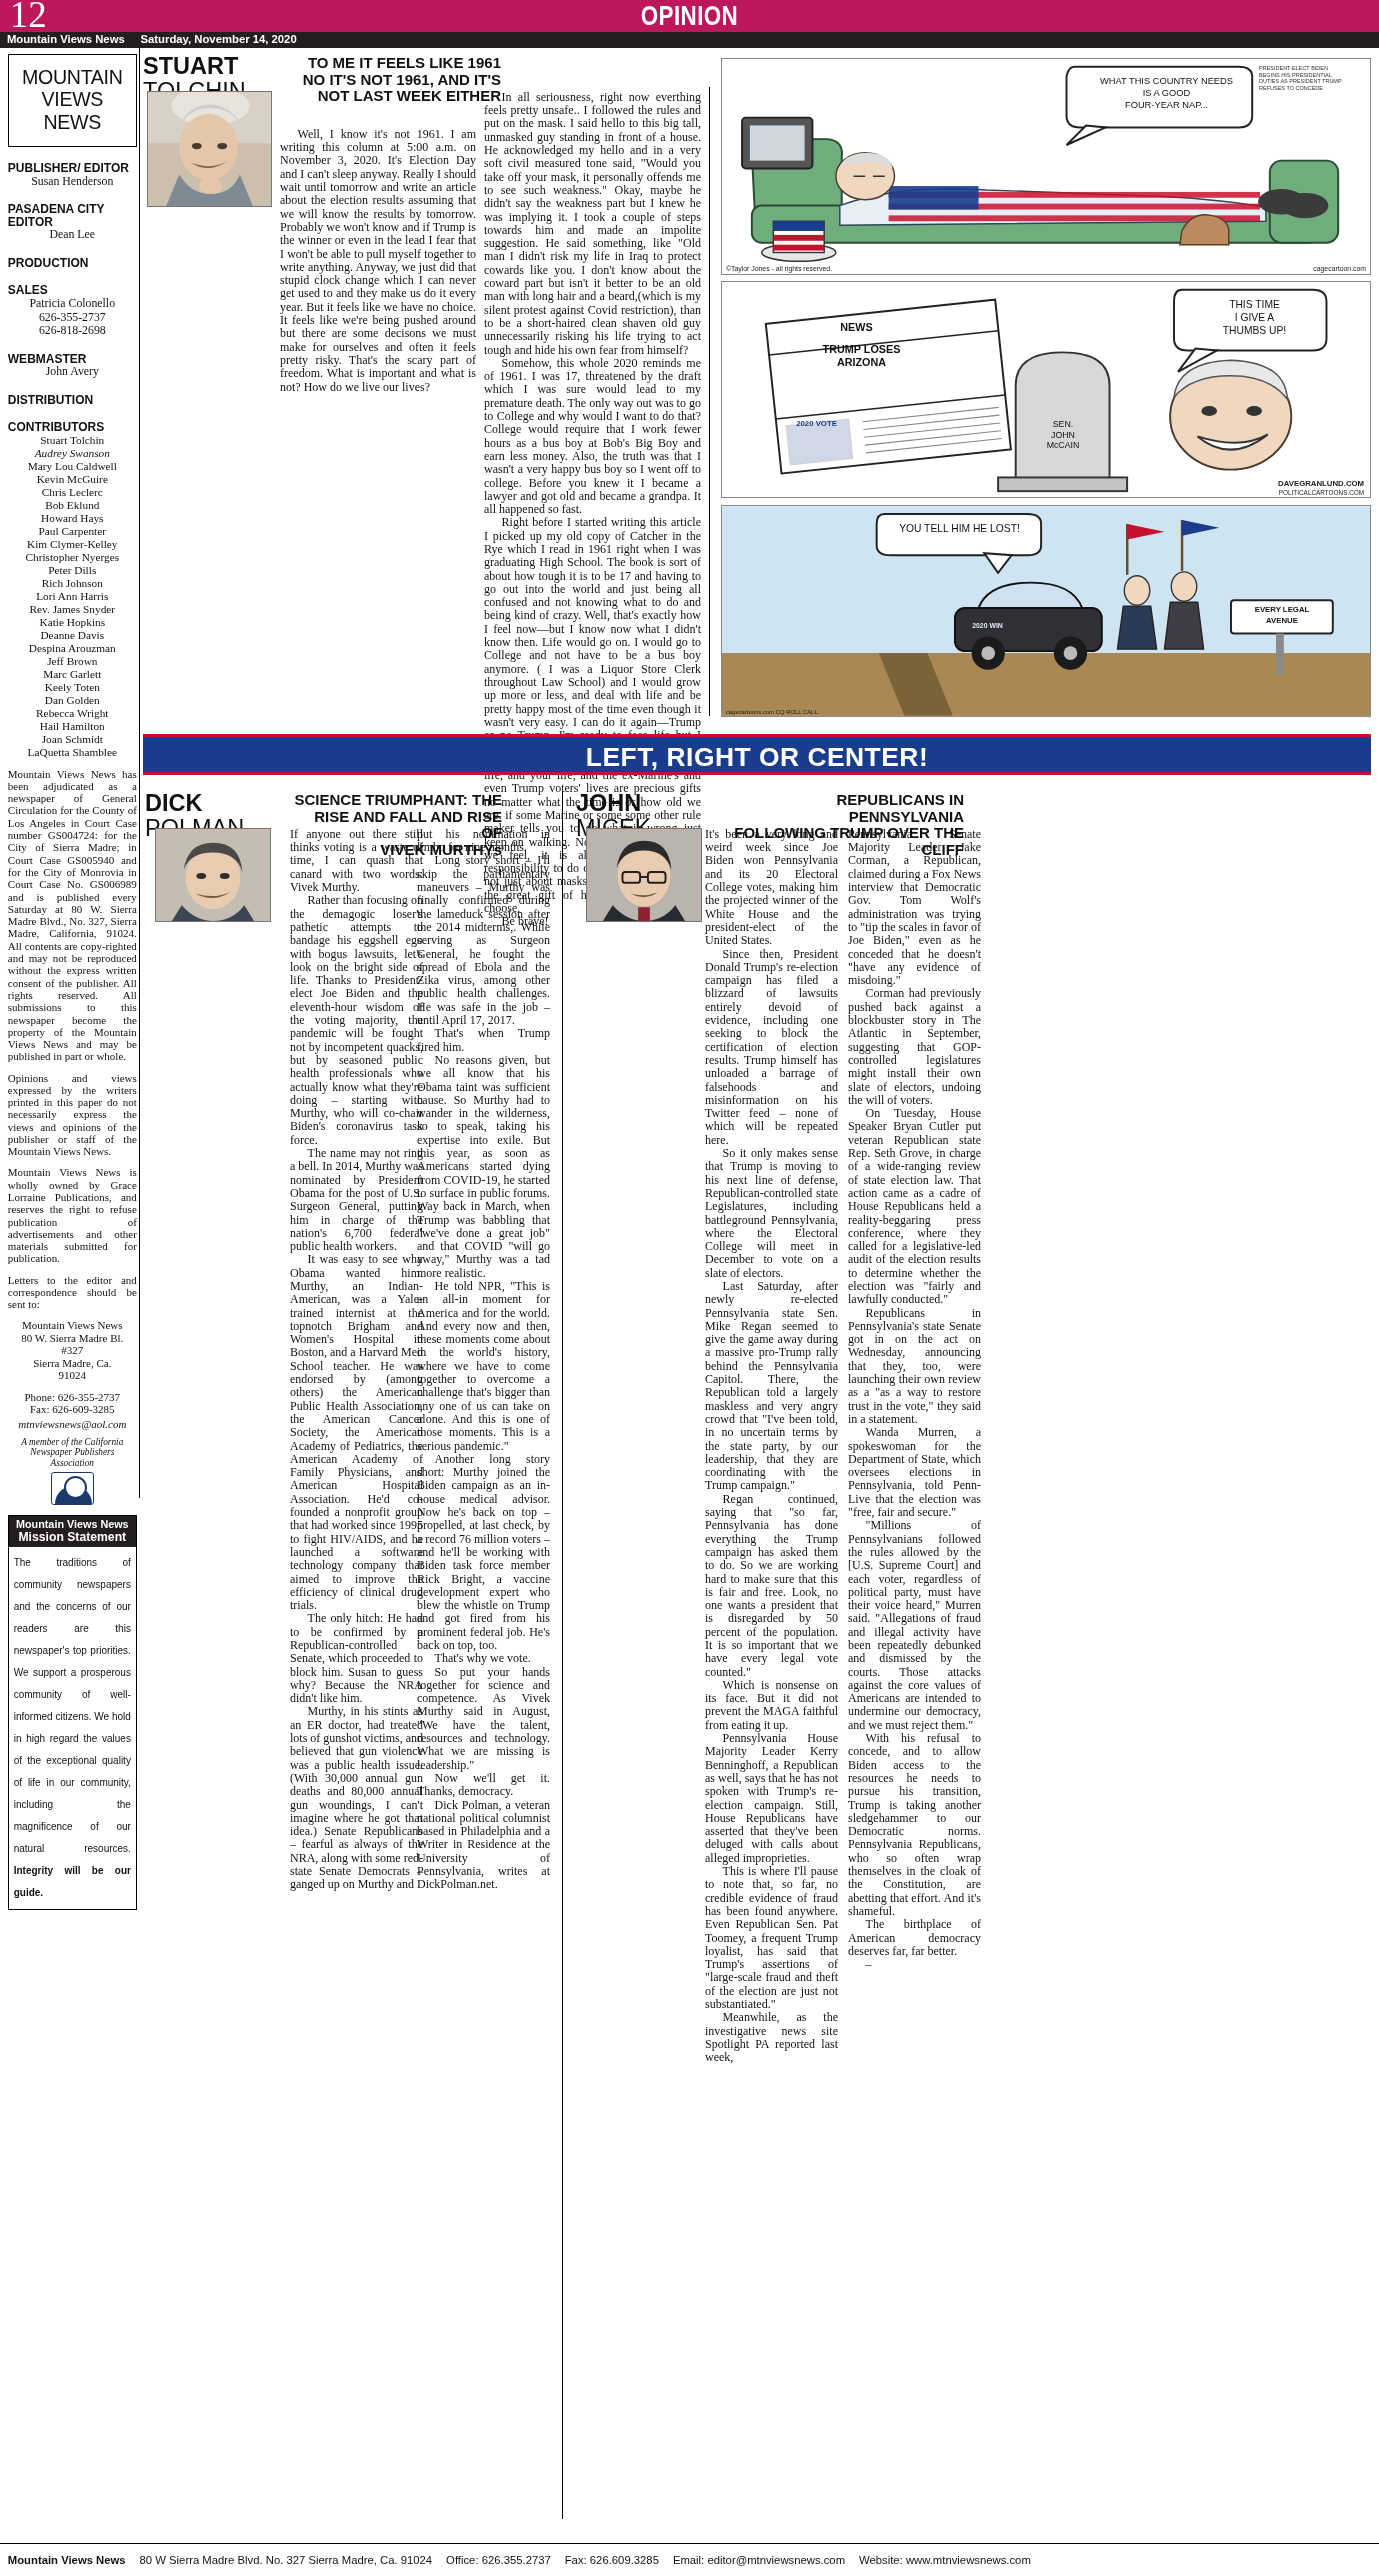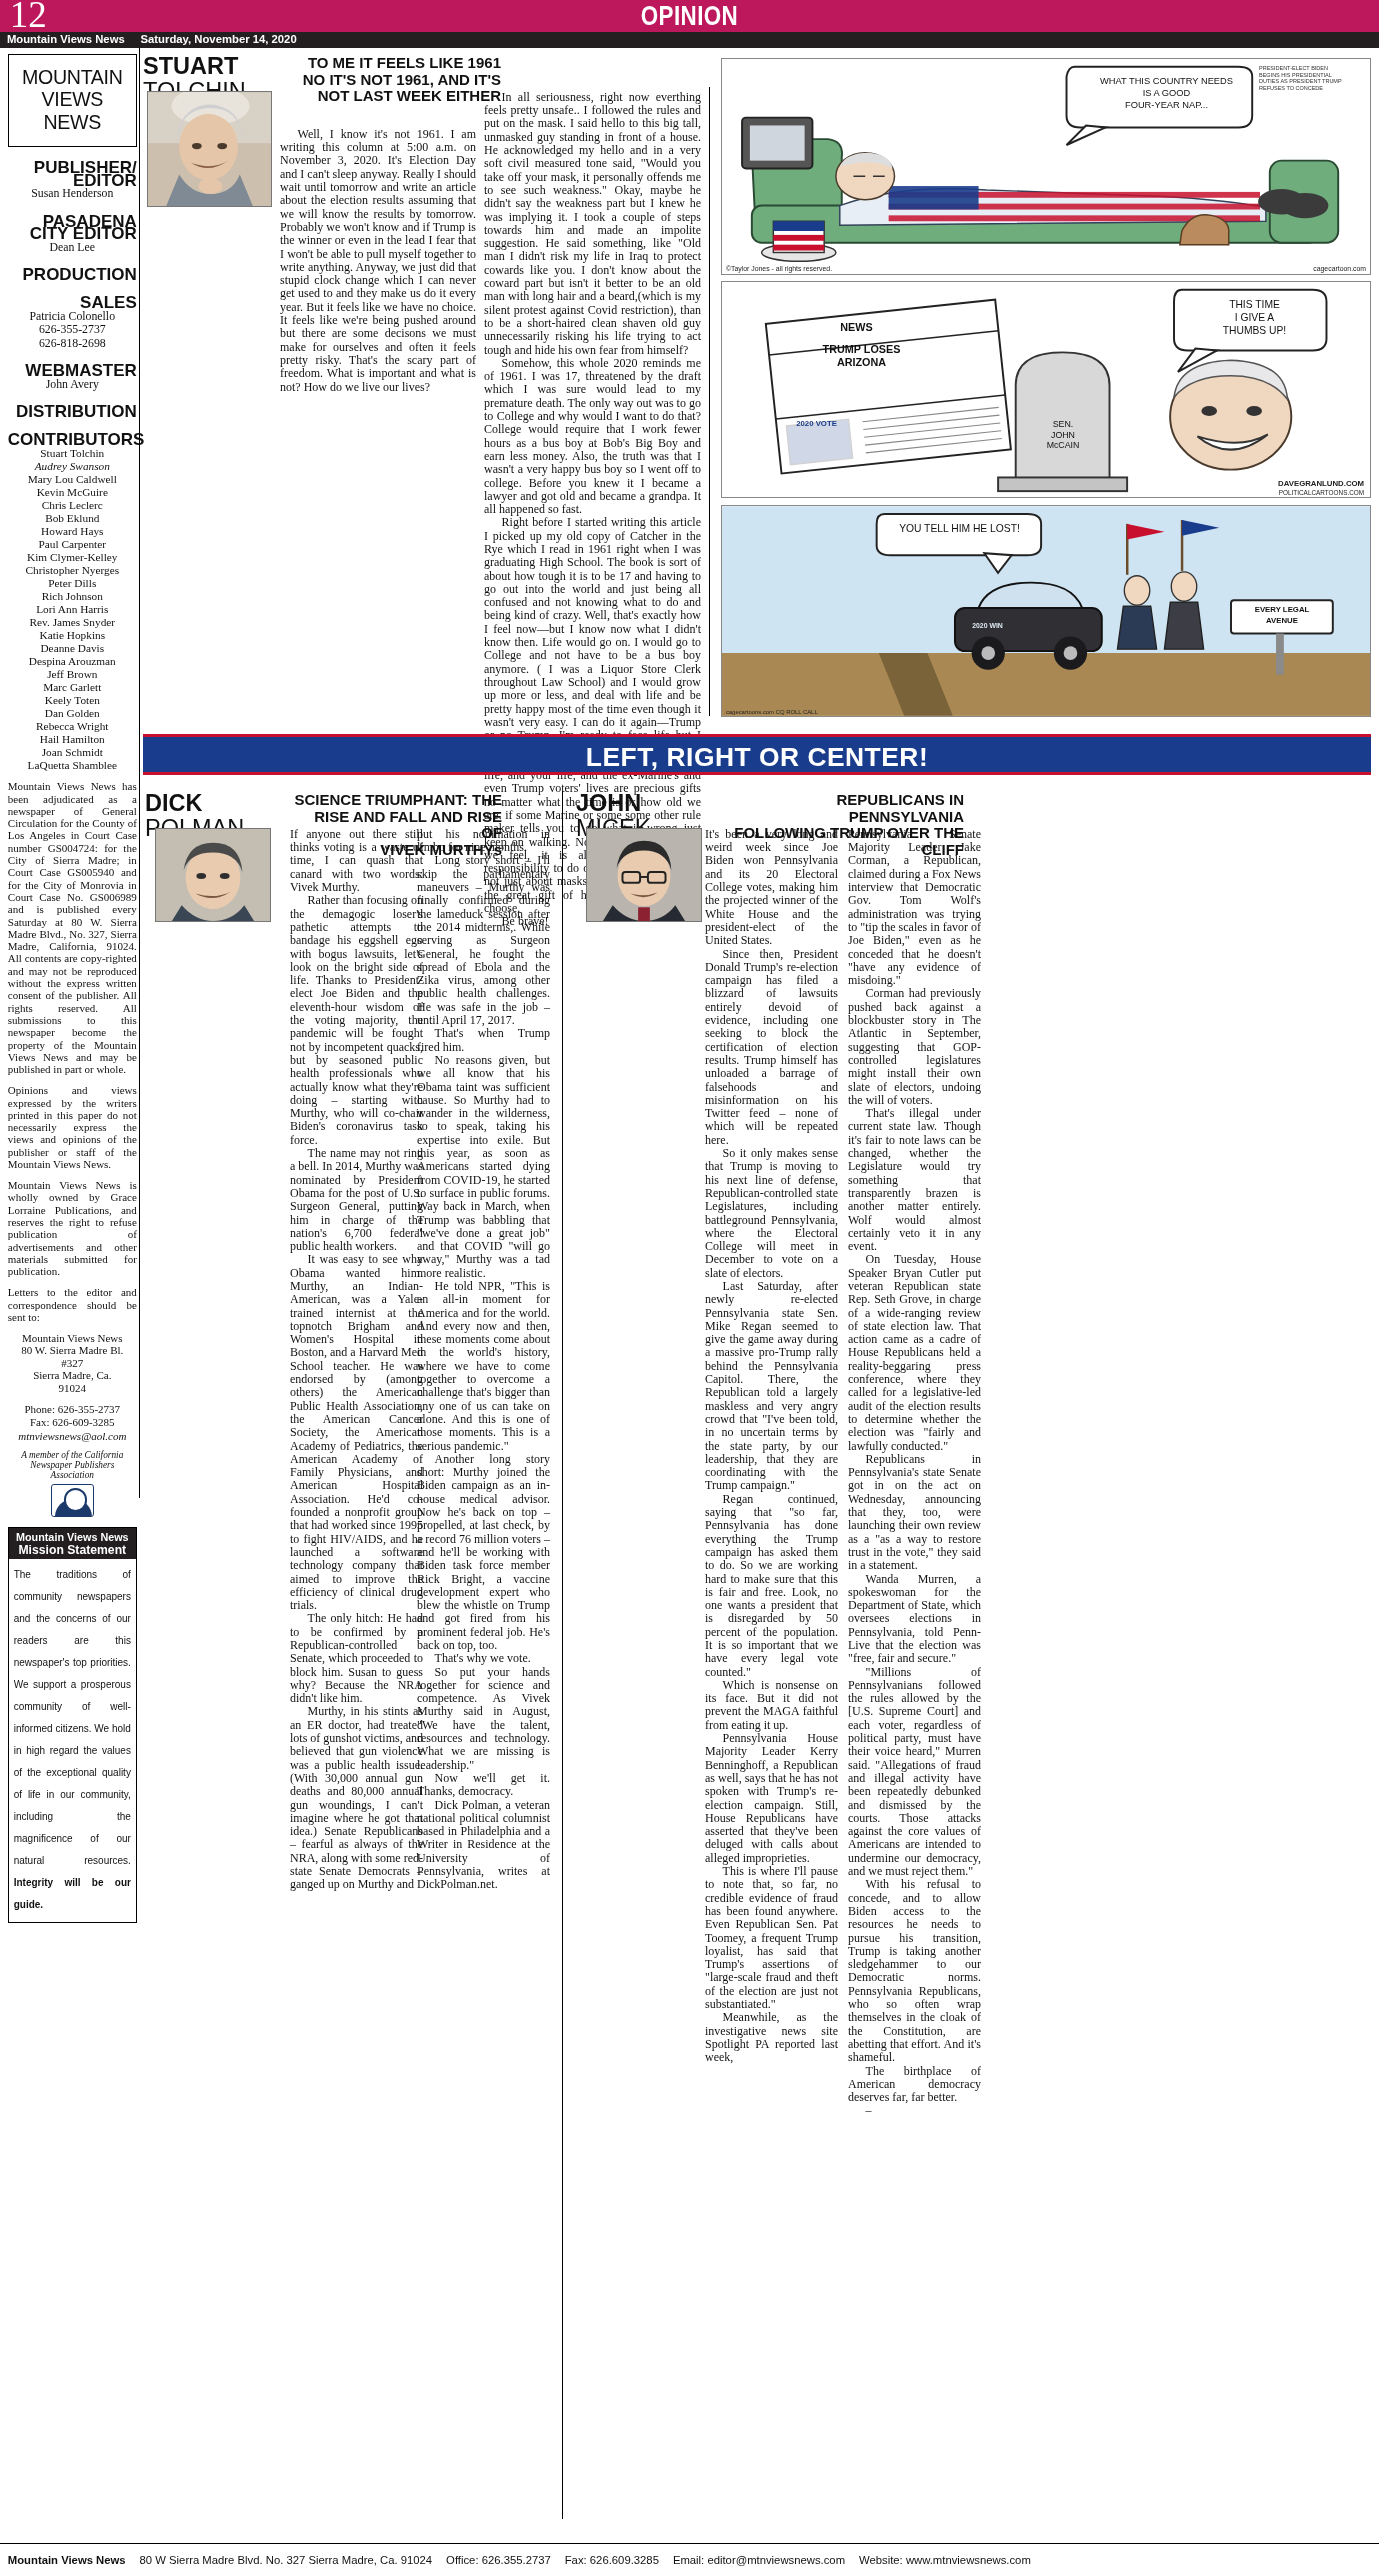--- a/index.html
+++ b/index.html
@@ -47,22 +47,22 @@
   }
   .rail-box {
     border:1.5px solid #000; padding:5.9px 4.9px 7.8px 4.9px; background:#fff;
   }
   .np-title {
     text-align:center; font-family:"Liberation Sans", sans-serif;
     font-weight:normal; font-size:19.6px; line-height:20.6px; letter-spacing:-0.3px;
     margin:5.9px 0 2px 0;
   }
   .rail-head {
-    text-align:right; font-family:"Liberation Sans", sans-serif;
-    font-weight:bold; font-size:17px; line-height:12.7px; margin-top:14.7px;
+    text-align:left; font-family:"Liberation Sans", sans-serif;
+    font-weight:bold; font-size:12px; line-height:12.7px; margin-top:14.7px;
   }
   .rail-sub {
     text-align:center; font-family:"Liberation Serif", serif;
     font-size:11.8px; line-height:13.7px;
   }
   .rail-names {
     text-align:center; font-family:"Liberation Serif", serif;
     font-size:11.3px; line-height:13px; margin-top:3.9px;
   }
   .rail-para {
@@ -511,21 +511,20 @@
           <p>Last Saturday, after newly re-elected Pennsylvania state Sen. Mike Regan seemed to give the game away during a massive pro-Trump rally behind the Pennsylvania Capitol. There, the Republican told a largely maskless and very angry crowd that "I've been told, in no uncertain terms by the state party, by our leadership, that they are coordinating with the Trump campaign."</p>
           <p>Regan continued, saying that "so far, Pennsylvania has done everything the Trump campaign has asked them to do. So we are working hard to make sure that this is fair and free. Look, no one wants a president that is disregarded by 50 percent of the population. It is so important that we have every legal vote counted."</p>
           <p>Which is nonsense on its face. But it did not prevent the MAGA faithful from eating it up.</p>
           <p>Pennsylvania House Majority Leader Kerry Benninghoff, a Republican as well, says that he has not spoken with Trump's re-election campaign. Still, House Republicans have asserted that they've been deluged with calls about alleged improprieties.</p>
           <p>This is where I'll pause to note that, so far, no credible evidence of fraud has been found anywhere. Even Republican Sen. Pat Toomey, a frequent Trump loyalist, has said that Trump's assertions of "large-scale fraud and theft of the election are just not substantiated."</p>
           <p>Meanwhile, as the investigative news site Spotlight PA reported last week,</p>
         </div>
       <div class="col-text" id="micek-col2" style="position:absolute;left:705px;top:37px;width:133px;">
           <p class="noind">Pennsylvania Senate Majority Leader Jake Corman, a Republican, claimed during a Fox News interview that Democratic Gov. Tom Wolf's administration was trying to "tip the scales in favor of Joe Biden," even as he conceded that he doesn't "have any evidence of misdoing."</p>
           <p>Corman had previously pushed back against a blockbuster story in The Atlantic in September, suggesting that GOP-controlled legislatures might install their own slate of electors, undoing the will of voters.</p>
-          <p>That's illegal under current state law. Though it's fair to note laws can be changed, whether the Legislature would try something that transparently brazen is another matter entirely. Wolf would almost certainly veto it in any event.</p>
           <p>On Tuesday, House Speaker Bryan Cutler put veteran Republican state Rep. Seth Grove, in charge of a wide-ranging review of state election law. That action came as a cadre of House Republicans held a reality-beggaring press conference, where they called for a legislative-led audit of the election results to determine whether the election was "fairly and lawfully conducted."</p>
           <p>Republicans in Pennsylvania's state Senate got in on the act on Wednesday, announcing that they, too, were launching their own review as a "as a way to restore trust in the vote," they said in a statement.</p>
           <p>Wanda Murren, a spokeswoman for the Department of State, which oversees elections in Pennsylvania, told Penn-Live that the election was "free, fair and secure."</p>
           <p>"Millions of Pennsylvanians followed the rules allowed by the [U.S. Supreme Court] and each voter, regardless of political party, must have their voice heard," Murren said. "Allegations of fraud and illegal activity have been repeatedly debunked and dismissed by the courts. Those attacks against the core values of Americans are intended to undermine our democracy, and we must reject them."</p>
           <p>With his refusal to concede, and to allow Biden access to the resources he needs to pursue his transition, Trump is taking another sledgehammer to our Democratic norms. Pennsylvania Republicans, who so often wrap themselves in the cloak of the Constitution, are abetting that effort. And it's shameful.</p>
           <p>The birthplace of American democracy deserves far, far better.</p>
           <p>–</p>
         </div>
     </div>
 

